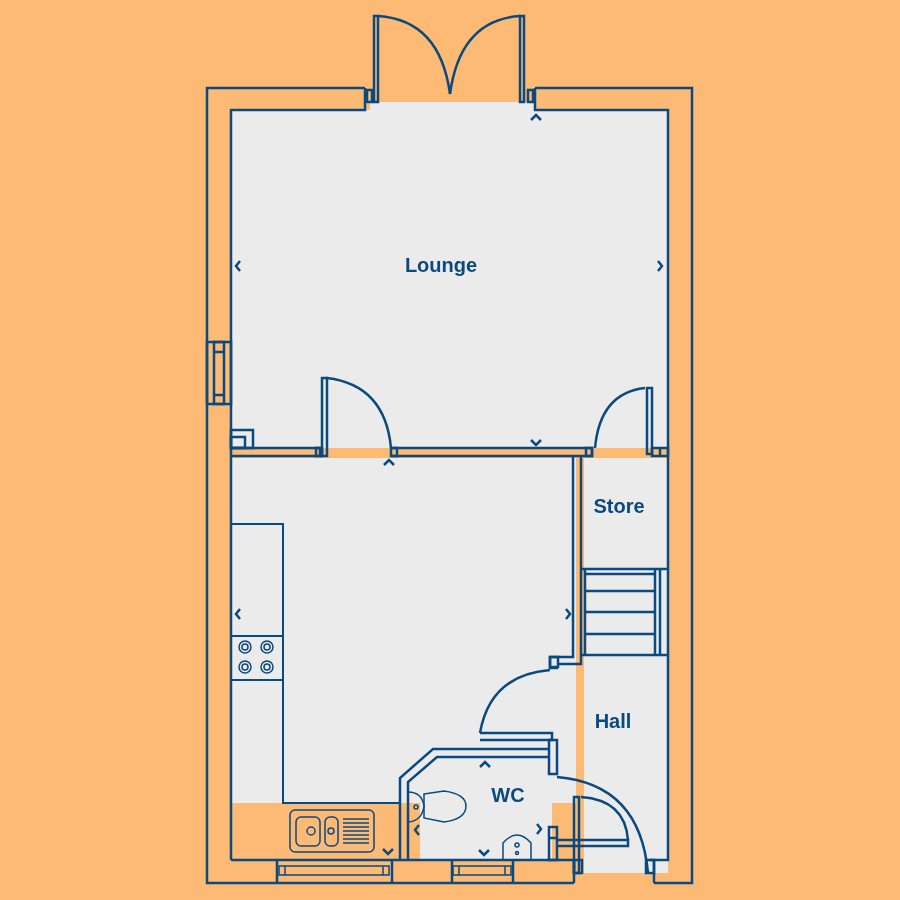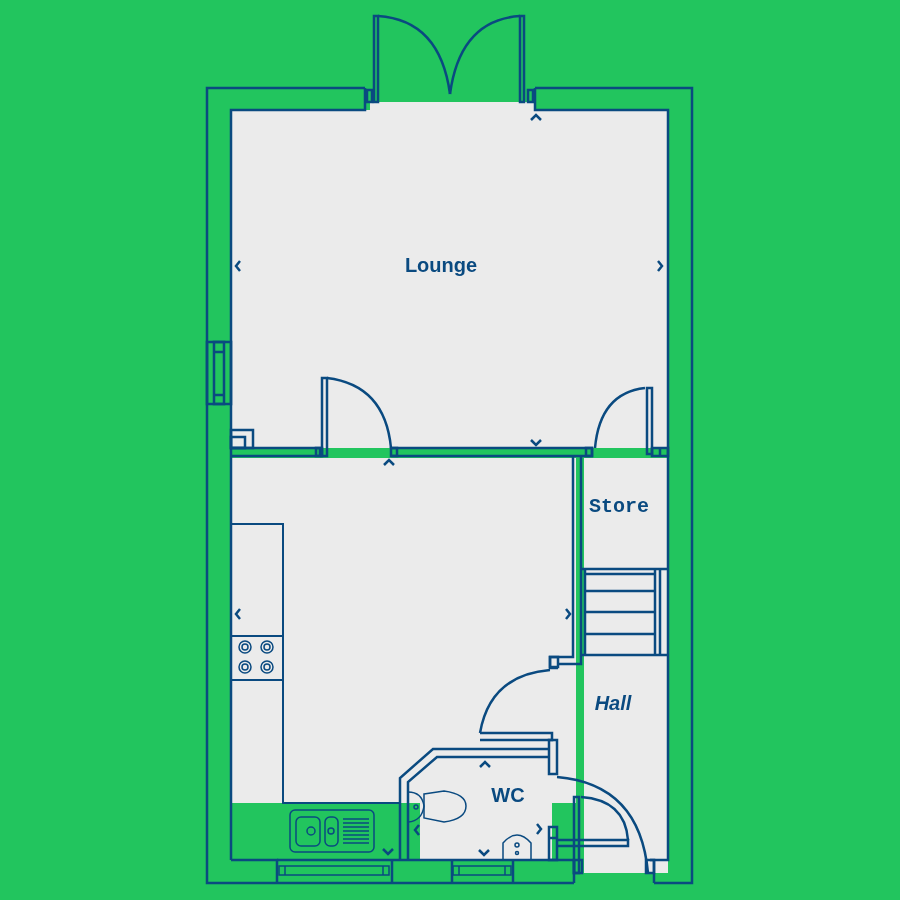--- a/index.html
+++ b/index.html
@@ -1,16 +1,16 @@
 <!DOCTYPE html>
 <html><head>
 <meta charset="utf-8">
 <style>
   html,body{margin:0;padding:0;background:#ffffff;}
-  #stage{position:relative;width:900px;height:900px;overflow:hidden;background:#22c55e;}
+  #stage{position:relative;width:900px;height:900px;overflow:hidden;background:#fdba74;}
   svg{position:absolute;left:0;top:0;}
   .label{position:absolute;font-family:"Liberation Sans",sans-serif;font-weight:bold;color:#0a4a80;font-size:20px;white-space:nowrap;transform:translate(-50%,-50%);}
 </style>
 </head>
 <body>
 
 <div id="stage">
 <svg width="900" height="900" viewBox="0 0 900 900" fill="none" stroke="#0a4a80" stroke-width="2.5">
 
   <g fill="#ebebeb" stroke="none">
@@ -176,16 +176,16 @@
     <path d="M566,609 L570,614 L566,619"></path>
     <path d="M480,767 L485,762 L490,767"></path>
     <path d="M419,825 L415,830 L419,835"></path>
     <path d="M537,824 L541,829 L537,834"></path>
     <path d="M479,850 L484,855 L489,850"></path>
     <path d="M383,849 L388,854 L393,849"></path>
   </g>
 </svg>
 
 <div class="label" style="left:441px;top:265px;">Lounge</div>
-<div class="label" style="left:619px;top:506px;font-family:Liberation Mono, monospace;">Store</div>
-<div class="label" style="left:613px;top:703px;font-style:italic;">Hall</div>
+<div class="label" style="left:619px;top:506px;">Store</div>
+<div class="label" style="left:613px;top:721px;">Hall</div>
 <div class="label" style="left:508px;top:795px;text-align:right;">WC</div>
 </div>
 
 </body></html>

